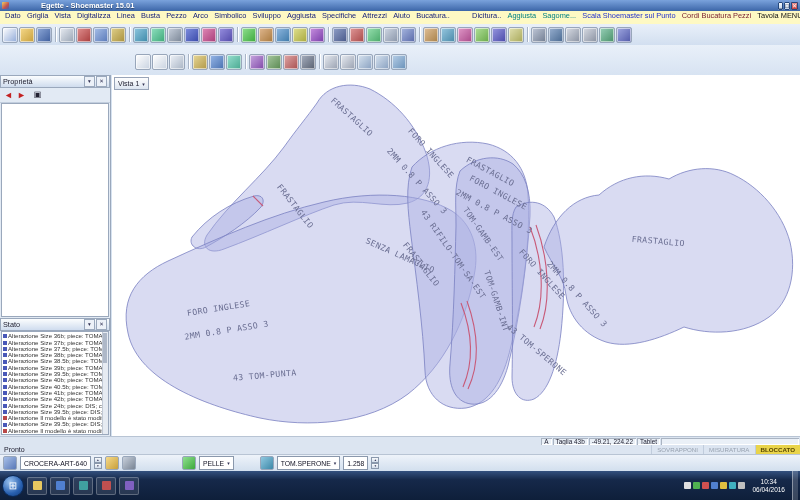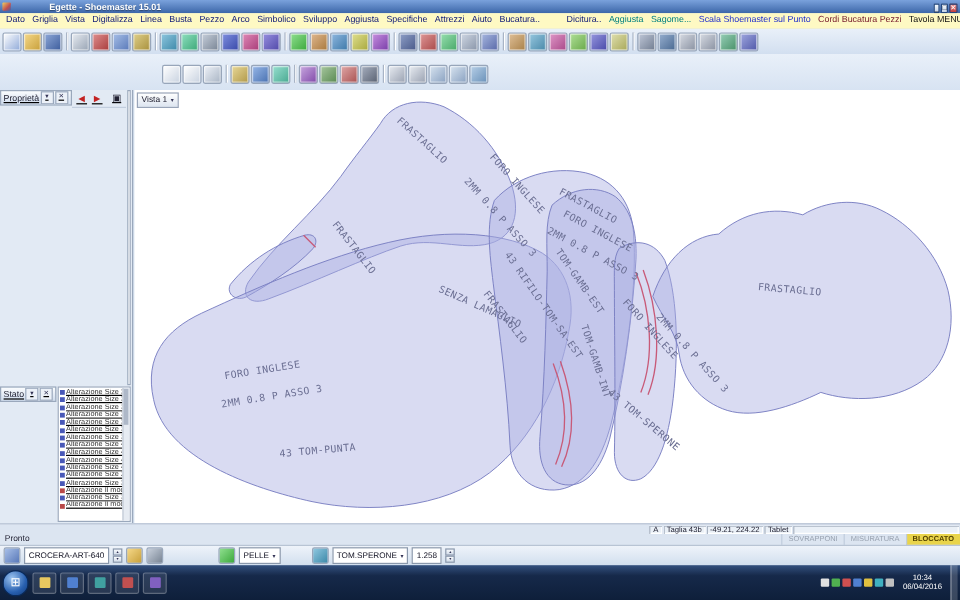--- a/index.html
+++ b/index.html
@@ -29,21 +29,21 @@
     display:flex;align-items:center;}
   .toolbar1{top:24px;height:21px;padding-left:2px;border-bottom:1px solid #c2cede;}
   .toolbar2{top:45px;height:30px;padding-left:135px;align-items:flex-start;padding-top:9px;}
   .tbicon{width:14px;height:14px;border:1px solid #98a6ba;border-radius:2px;margin-right:1px;
     box-shadow:inset 0 0 0 1px rgba(255,255,255,.55);flex:0 0 14px;}
   .tbsep{width:1px;height:15px;background:#a8b4c6;border-right:1px solid #fff;margin:0 2px;flex:0 0 1px;}
 
   
   .leftcol{position:absolute;left:0;top:75px;width:111px;height:361px;background:#e2eaf4;
     border-right:1px solid #9aa8bc;display:flex;flex-direction:column;box-sizing:border-box;}
-  .panel{display:flex;box-sizing:border-box;text-decoration:underline;}
+  .panel{display:flex;flex-direction:column;box-sizing:border-box;}
   .panel.properties{height:247px;}
   .panel.stato{flex:1;}
   .panel-header{height:13px;background:linear-gradient(#fbfdfe,#cfdcee);
     border:1px solid #9aa8bc;display:flex;align-items:center;font-size:7.3px;
     padding:0 2px;color:#223;flex:0 0 13px;box-sizing:border-box;}
   .ph-title{flex:1;}
   .ph-btn{width:9px;height:9px;border:1px solid #9aa8bc;background:#ecf1f8;font-size:5.5px;
     line-height:8px;text-align:center;margin-left:1px;color:#335;}
   .props-tools{height:14px;display:flex;align-items:center;gap:4px;padding:0 4px;
     background:#e2eaf4;border-bottom:1px solid #c2cede;flex:0 0 14px;}

